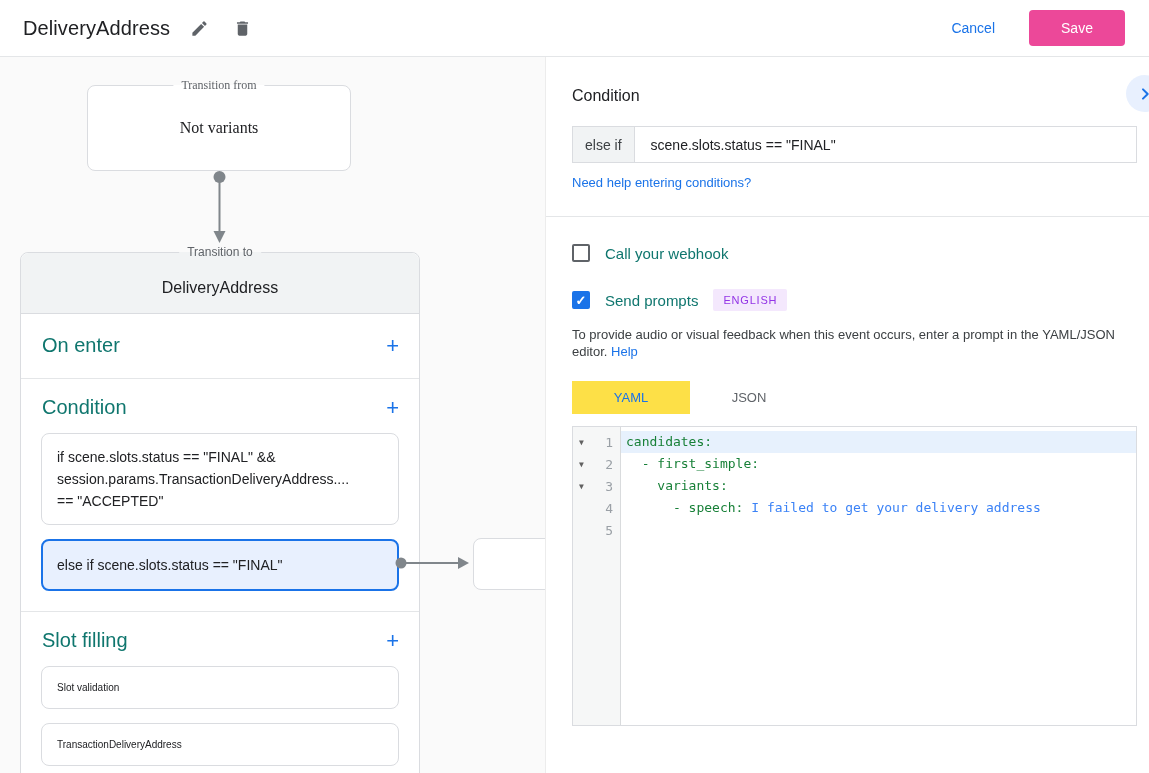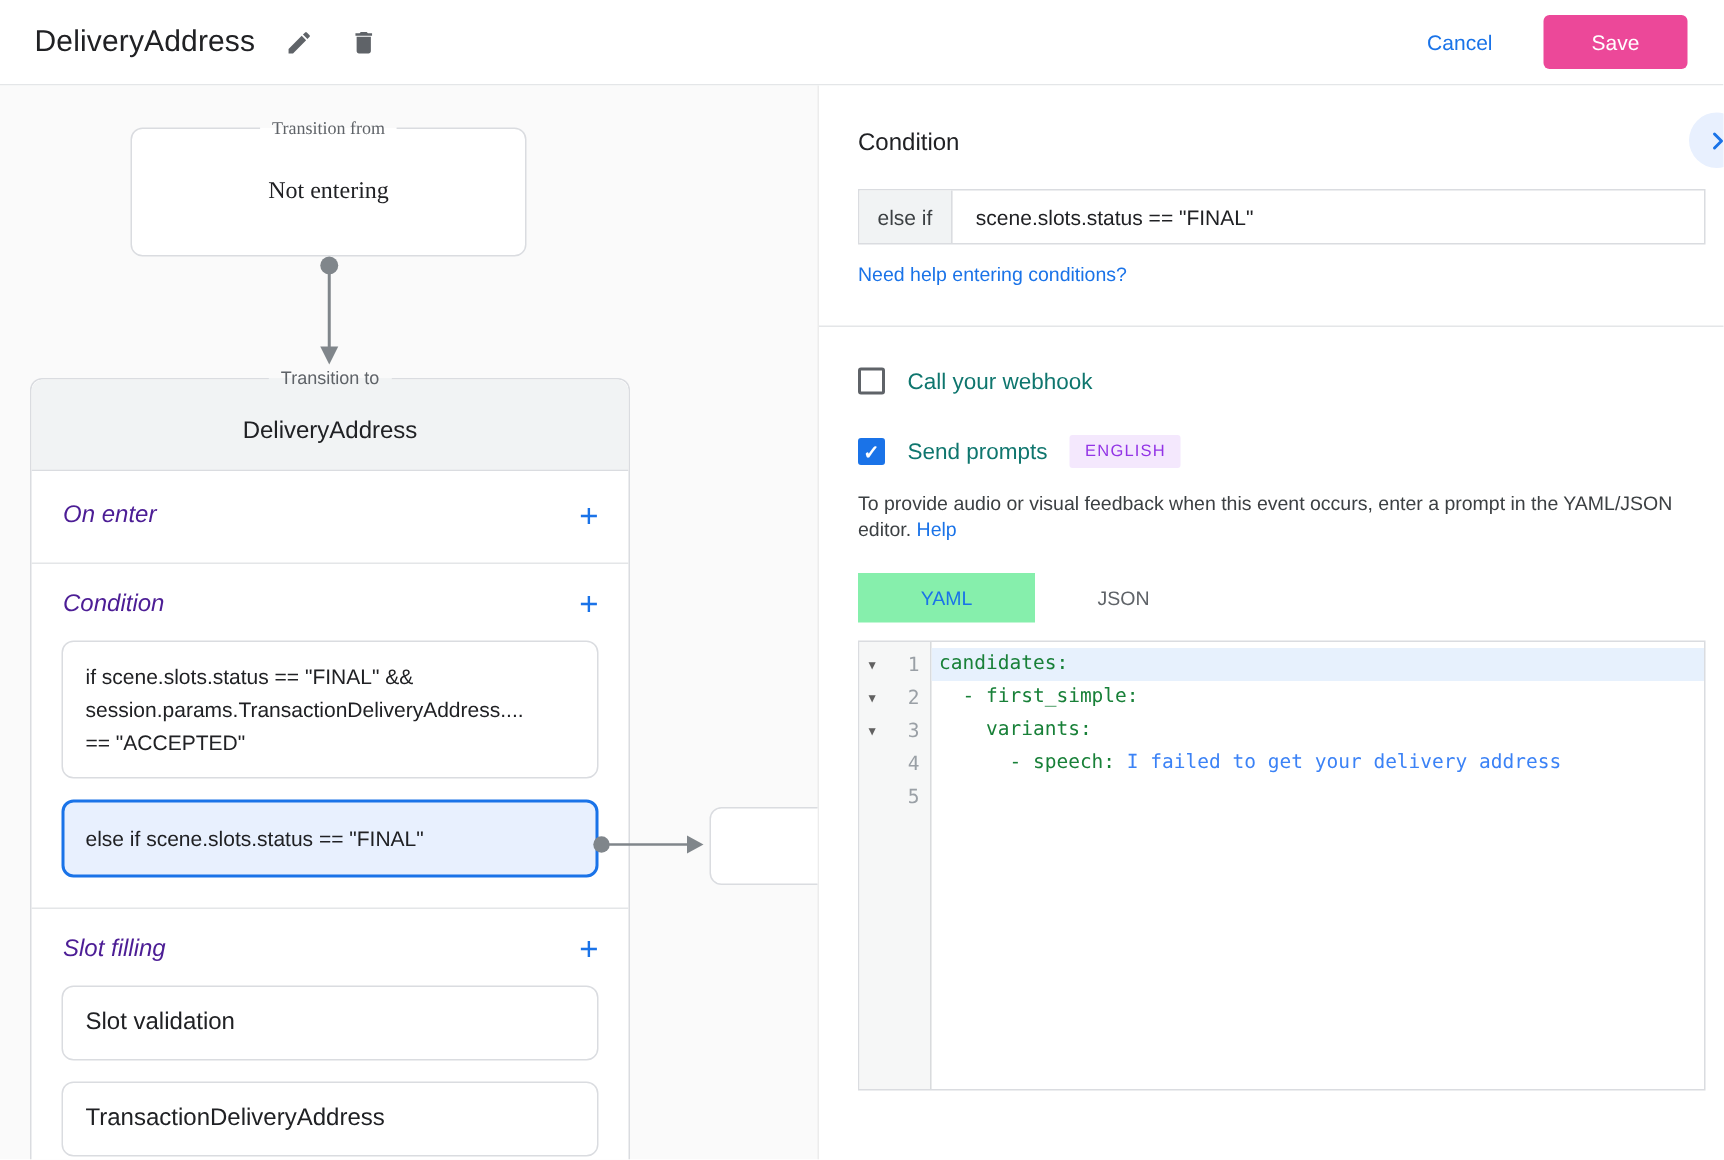--- a/index.html
+++ b/index.html
@@ -38,30 +38,30 @@
   
   .scene-card { position:absolute; left:20px; top:195px; width:400px; height:620px; background:#fff;
                 border:1px solid #dadce0; border-radius:8px; }
   .scene-card .legend { background:linear-gradient(#fafafa 50%, #f1f3f4 50%); }
   .card-header { background:#f1f3f4; border-radius:8px 8px 0 0; border-bottom:1px solid #dadce0;
                  text-align:center; padding:20px 10px 16px; }
   .card-title { font-size:16px; color:#202124; margin-top:6px; }
   .card-subtitle { font-size:12px; color:#5f6368; margin-top:6px; }
   .card-row { display:flex; align-items:center; justify-content:space-between; padding:20px 20px 21px 21px;
               border-bottom:1px solid #e4e6e8; }
-  .card-row-label { font-size:16px; color:#4c1d95;font-style:italic; }
+  .card-row-label { font-size:20px; color:#0f766e; }
   .plus-btn { background:none; border:none; color:#1a73e8; font-size:22px; line-height:20px;
               font-family:inherit; cursor:pointer; font-weight:400; }
   .card-section { padding:17px 20px 20px 20px; border-bottom:1px solid #e4e6e8; }
   .section-head { display:flex; align-items:center; justify-content:space-between; padding:0 0 0 1px; }
   .cond-box { border:1px solid #dadce0; border-radius:8px; background:#fff; padding:12px 15px;
               font-size:14px; line-height:22px; color:#202124; margin-top:14px; cursor:pointer; }
   .cond-box.selected { background:#e8f0fe; border:2px solid #1a73e8; padding:13px 14px; position:relative; }
   .slot-box { border:1px solid #dadce0; border-radius:8px; background:#fff; padding:15px 15px;
-              font-size:16px; color:#202124; margin-top:14px; cursor:pointer; }
+              font-size:10px; color:#202124; margin-top:14px; cursor:pointer; }
 
   .target-box { position:absolute; left:473px; top:481px; width:90px; height:52px; background:#fff;
                 border:1px solid #dadce0; border-radius:8px; }
 
   
   .panel { flex:1; background:#fff; position:relative; }
   .panel-pad { padding-left:26px; padding-right:13px; }
   .panel-head { display:flex; align-items:center; margin-top:30px; }
   .panel-title { font-size:16px; color:#202124; }
   .collapse-btn { position:absolute; right:-13px; top:18px; width:37px; height:37px; border-radius:50%;
@@ -85,21 +85,21 @@
   .lang-badge { margin-left:15px; background:#f4e8fd; color:#9334e6; font-size:11px; font-weight:500;
                 letter-spacing:0.8px; padding:5px 10px; border-radius:2px; }
 
   .hint { margin-top:15px; font-size:13px; line-height:17px; color:#3c4043; max-width:566px; }
   .hint a { color:#1a73e8; text-decoration:none; cursor:pointer; }
 
   .tabs { display:flex; margin-top:21px; }
   .tab { width:118px; height:33px; display:flex; align-items:center; justify-content:center;
          font-size:13px; font-weight:500; color:#5f6368; cursor:pointer; background:transparent; border:none;
          font-family:inherit; }
-  .tab.active { background:#86efac; color:#1a73e8; }
+  .tab.active { background:#fde047; color:#1a73e8; }
 
   
   .editor { margin-top:12px; width:565px; height:300px; border:1px solid #dadce0; display:flex;
             font-family:"DejaVu Sans Mono","Liberation Mono",monospace; font-size:13px; background:#fff; }
   .gutter { width:48px; background:#f6f7f7; border-right:1px solid #d9dbdd; padding-top:4px; flex-shrink:0; }
   .gutter-row { height:22px; display:flex; align-items:center; }
   .fold { width:17px; padding-left:6px; font-size:8px; color:#616161; cursor:pointer; }
   .lnum { flex:1; text-align:right; padding-right:7px; color:#9aa0a6; }
   .code { flex:1; padding-top:4px; overflow:hidden; cursor:text; }
   .code-line { height:22px; line-height:22px; white-space:pre; padding-left:5px; }
@@ -134,21 +134,21 @@
     <button class="cancel-btn">Cancel</button>
     <button class="save-btn">Save</button>
   </div>
 
   <div class="main">
 
     <div class="canvas">
 
       <div class="from-box">
         <span class="legend">Transition from</span>
-        <span class="from-box-text">Not entering</span>
+        <span class="from-box-text">Not variants</span>
       </div>
 
       <svg class="arrow-svg" style="left:206px; top:108px;" width="27" height="82">
         <circle cx="13.5" cy="12" r="6" fill="#80868b"></circle>
         <line x1="13.5" y1="12" x2="13.5" y2="68" stroke="#80868b" stroke-width="2"></line>
         <polygon points="7.5,66 19.5,66 13.5,78" fill="#80868b"></polygon>
       </svg>
 
       <div class="scene-card">
         <span class="legend">Transition to</span>

